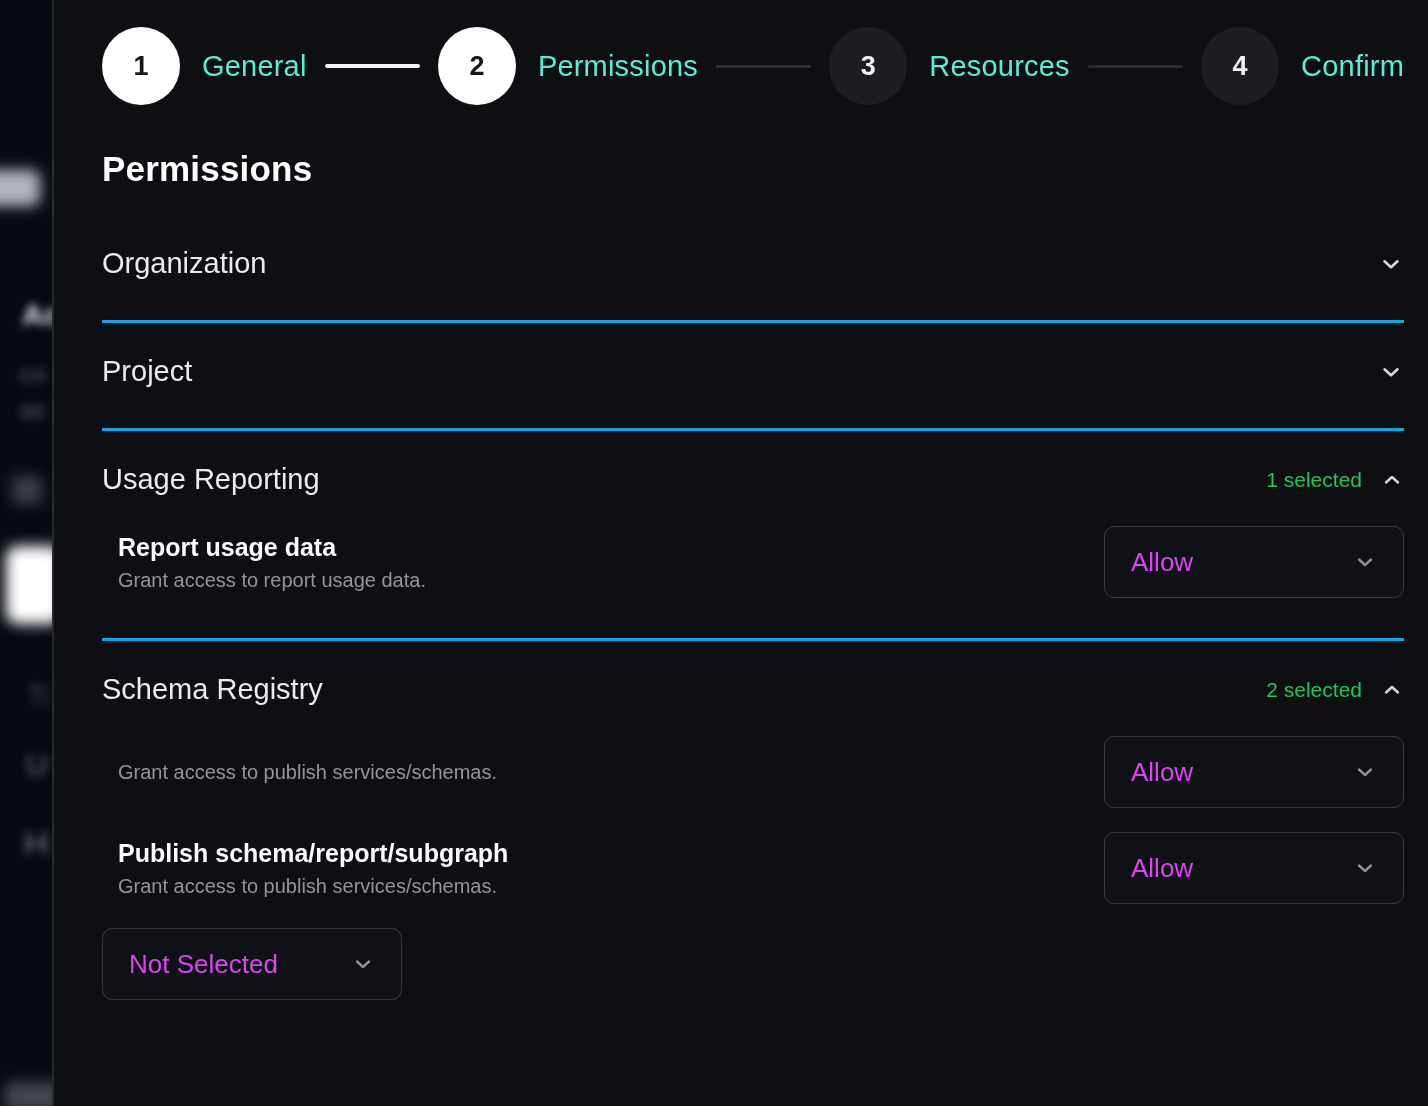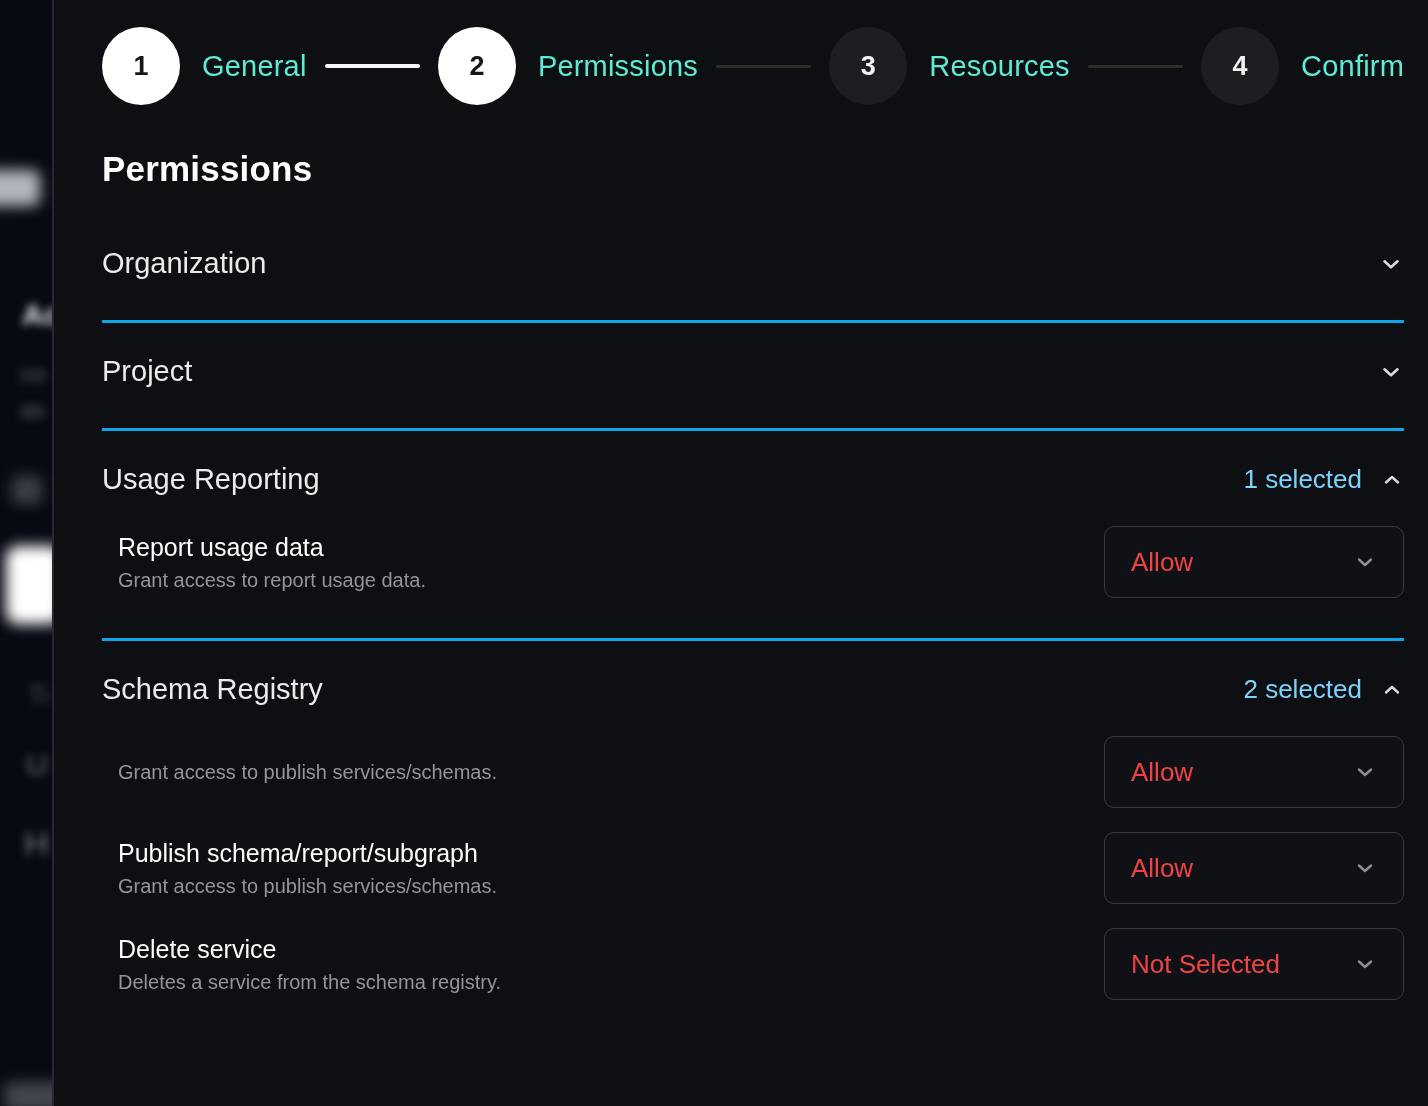--- a/index.html
+++ b/index.html
@@ -57,39 +57,39 @@
   
   .sections { margin-top: 26px; }
   .section { padding: 32px 0 40px; border-bottom: 3px solid #0ea5e9; }
   .section:last-child { border-bottom: none; }
   .section-header {
     display: flex; align-items: center; justify-content: space-between;
     cursor: pointer;
   }
   .section-title { font-size: 29px; color: #e9ebed; }
   .section-right { display: flex; align-items: center; gap: 18px; }
-  .selected-label { font-size: 26px; color: #7dd3fc; }
+  .selected-label { font-size: 21px; color: #22c55e; }
   .chev { display: block; }
 
   
   .rows { margin-top: 30px; display: flex; flex-direction: column; gap: 24px; }
   .perm-row { display: flex; align-items: center; justify-content: space-between; }
   .perm-text { display: flex; flex-direction: column; gap: 7px; padding-left: 16px; }
-  .perm-title { font-size: 25px; font-weight: normal; color: #fbfcfd; }
+  .perm-title { font-size: 25px; font-weight: bold; color: #fbfcfd; }
   .perm-desc { font-size: 20px; color: #94959b; }
   .select {
     width: 300px; height: 72px;
     border: 1.5px solid #393a3f; border-radius: 10px;
     background: #101116;
     display: flex; align-items: center; justify-content: space-between;
     padding: 0 26px;
     cursor: pointer;
     flex: 0 0 auto;
   }
-  .select-value { font-size: 26px; color: #ef4444; text-align: right; }
+  .select-value { font-size: 26px; color: #d946ef; text-align: right; }
 </style>
 </head>
 <body>
 
 <div class="sidebar">
   <div class="sb-blob pill"></div>
   <span class="sb-frag f-ac">Ac</span>
   <span class="sb-frag f-co">co</span>
   <span class="sb-frag f-as">as</span>
   <div class="sb-blob sq-icon"></div>
@@ -204,24 +204,20 @@
             <span class="perm-desc">Grant access to publish services/schemas.</span>
           </div>
           <div class="select">
             <span class="select-value">Allow</span>
             <svg width="24" height="24" viewBox="0 0 24 24">
                 <polyline points="6 9.5 12 15 18 9.5" fill="none" stroke="#8f9094" stroke-width="2.4" stroke-linecap="round" stroke-linejoin="round"></polyline>
               </svg>
           </div>
         </div>
         <div class="perm-row">
-          <div class="perm-text">
-            <span class="perm-title">Delete service</span>
-            <span class="perm-desc">Deletes a service from the schema registry.</span>
-          </div>
           <div class="select">
             <span class="select-value">Not Selected</span>
             <svg width="24" height="24" viewBox="0 0 24 24">
                 <polyline points="6 9.5 12 15 18 9.5" fill="none" stroke="#8f9094" stroke-width="2.4" stroke-linecap="round" stroke-linejoin="round"></polyline>
               </svg>
           </div>
         </div>
       </div>
     </div>
 

